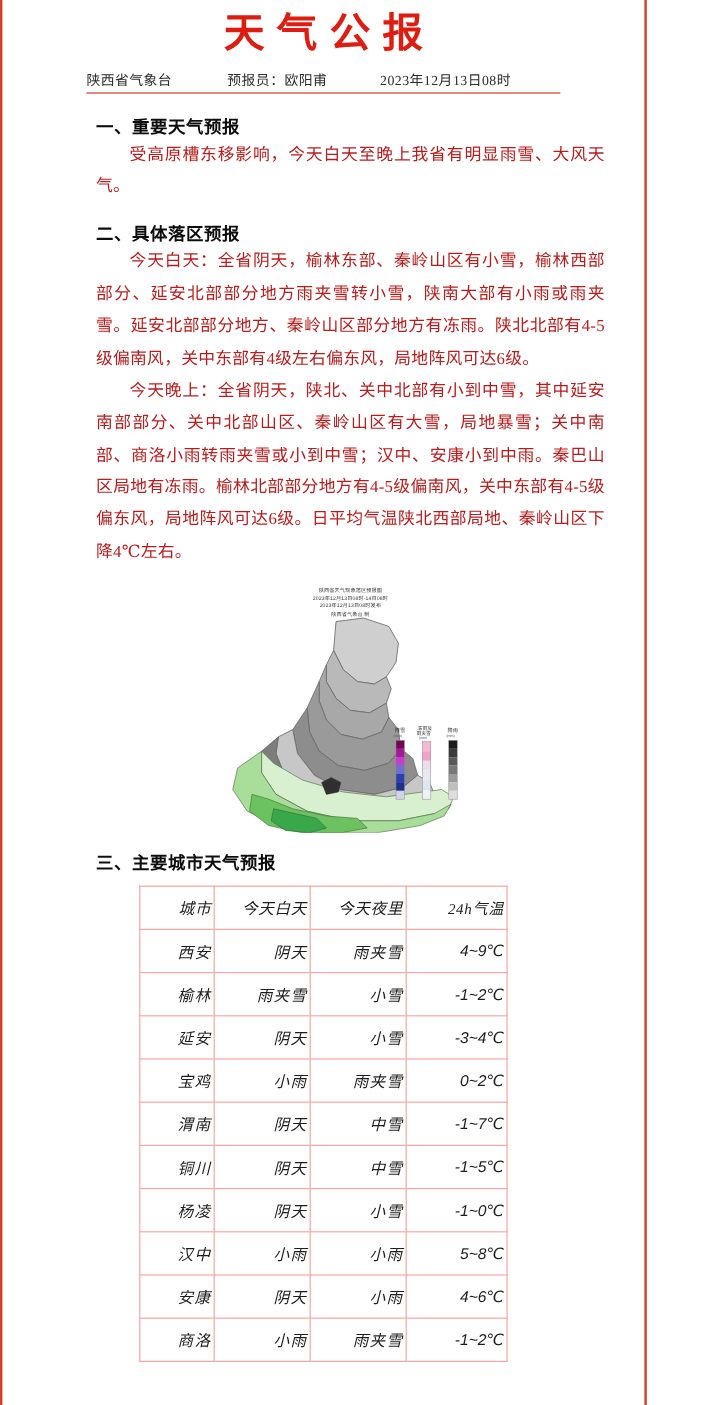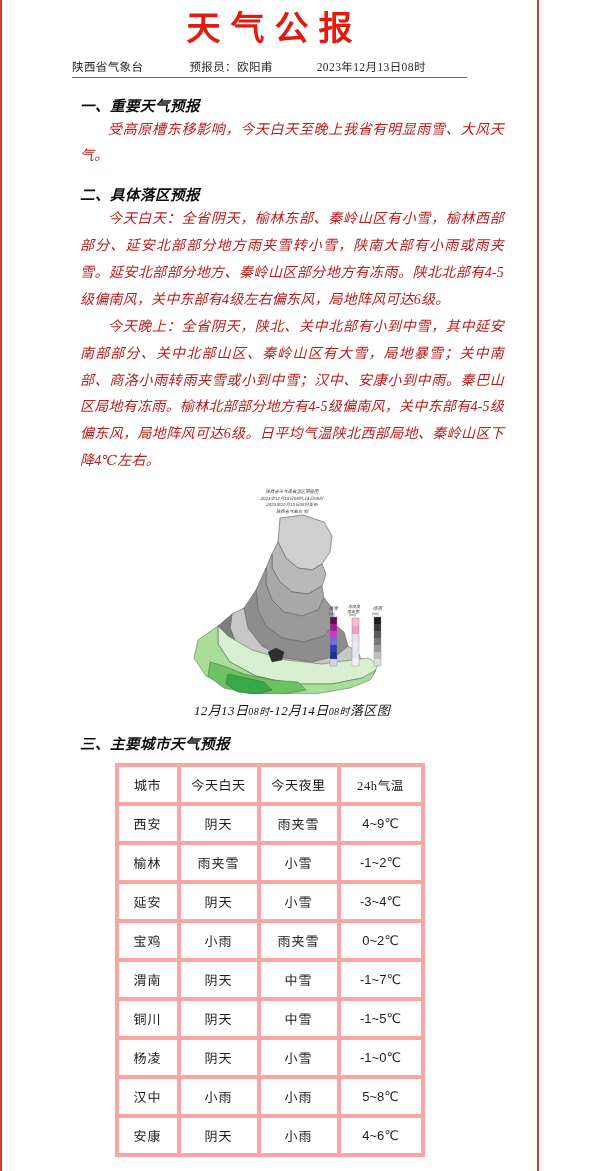--- a/index.html
+++ b/index.html
@@ -68,21 +68,20 @@
     margin-left: 46px;
   }
   .issue-datetime {
     white-space: nowrap;
     margin-left: 44px;
   }
 
   
   .content {
     padding: 0 35px 0 80px;
-    font-style: italic;
   }
   .sec-heading {
     font-family: "Liberation Sans", "DejaVu Sans", sans-serif;
     font-weight: 700;
     font-size: 14.5px;
     color: #0d0d0d;
     margin: 13px 0 2px 0;
     letter-spacing: 0.5px;
   }
   .para {
@@ -141,27 +140,28 @@
     justify-content: center;
   }
   table.city-table {
     border-collapse: collapse;
     font-size: 13px;
     color: #1d1d1d;
     table-layout: fixed;
   }
   table.city-table th,
   table.city-table td {
-    border: 4px solid #fca5a5;
+    border: 1px solid #fca5a5;
     height: 35px;
-    text-align: center;
+    text-align: right;
     vertical-align: middle;
     font-weight: normal;
     letter-spacing: 1px;
     padding: 0 2px;
+    font-style: italic;
   }
   table.city-table th {
     letter-spacing: 0.6px;
   }
   table.city-table .col-city  { width: 62px; }
   table.city-table .col-day   { width: 80px; }
   table.city-table .col-night { width: 80px; }
   table.city-table .col-temp  { width: 84px; }
   table.city-table td.temp {
     font-family: "Liberation Sans", "DejaVu Sans", sans-serif;
@@ -276,23 +276,20 @@
               <rect x="202" y="126" width="7" height="7" fill="#787878"></rect>
               <rect x="202" y="133" width="7" height="7" fill="#9b9b9b"></rect>
               <rect x="202" y="140" width="7" height="7" fill="#bfbfbf"></rect>
               <rect x="202" y="147" width="7" height="7" fill="#dedede"></rect>
               <rect x="202" y="105" width="7" height="49" fill="none" stroke="#888" stroke-width="0.4"></rect>
             </g>
           </g>
         </svg>
       </div>
 
-      <div class="fig-caption">
-        <span>12月13日</span><span class="small-num">08时</span><span>-</span><span>12月14日</span><span class="small-num">08时</span><span>落区图</span>
-      </div>
     </div>
 
     <div class="sec-heading">三、主要城市天气预报</div>
   </div>
 
   <div class="table-zone">
     <table class="city-table">
       <colgroup>
         <col class="col-city">
           <col class="col-day">
@@ -355,18 +352,24 @@
           <td>小雨</td>
           <td>小雨</td>
           <td class="temp">5~8℃</td>
         </tr>
         <tr>
           <td>安康</td>
           <td>阴天</td>
           <td>小雨</td>
           <td class="temp">4~6℃</td>
         </tr>
+        <tr>
+          <td>商洛</td>
+          <td>小雨</td>
+          <td>雨夹雪</td>
+          <td class="temp">-1~2℃</td>
+        </tr>
       </tbody>
     </table>
   </div>
 
   <div class="tail-space"></div>
 </div>
 
 </body></html>

